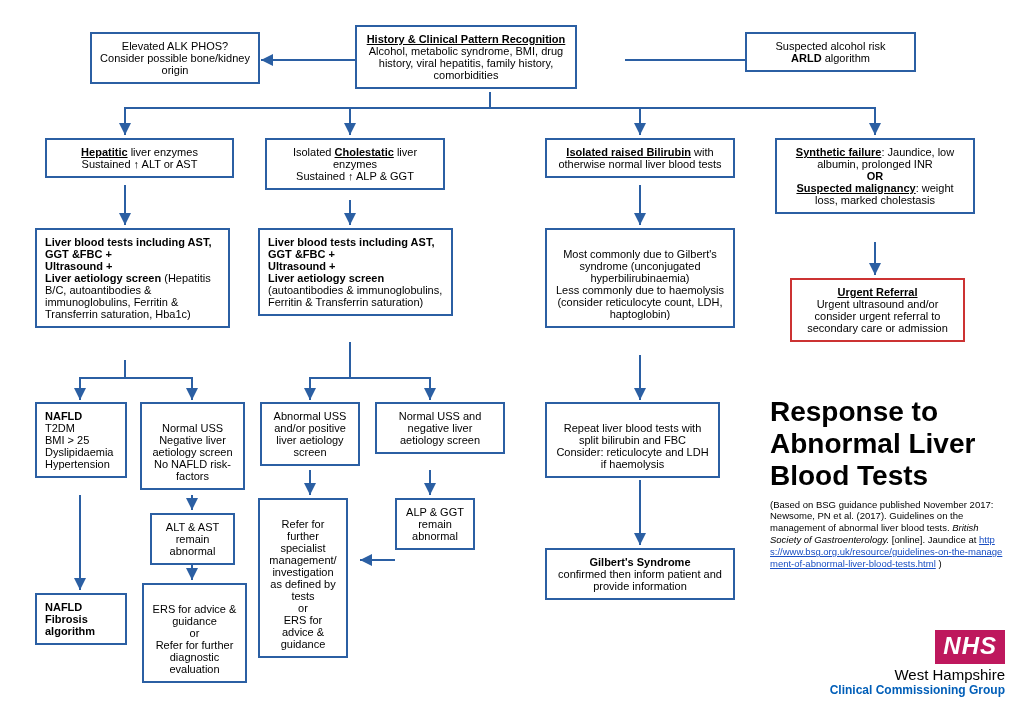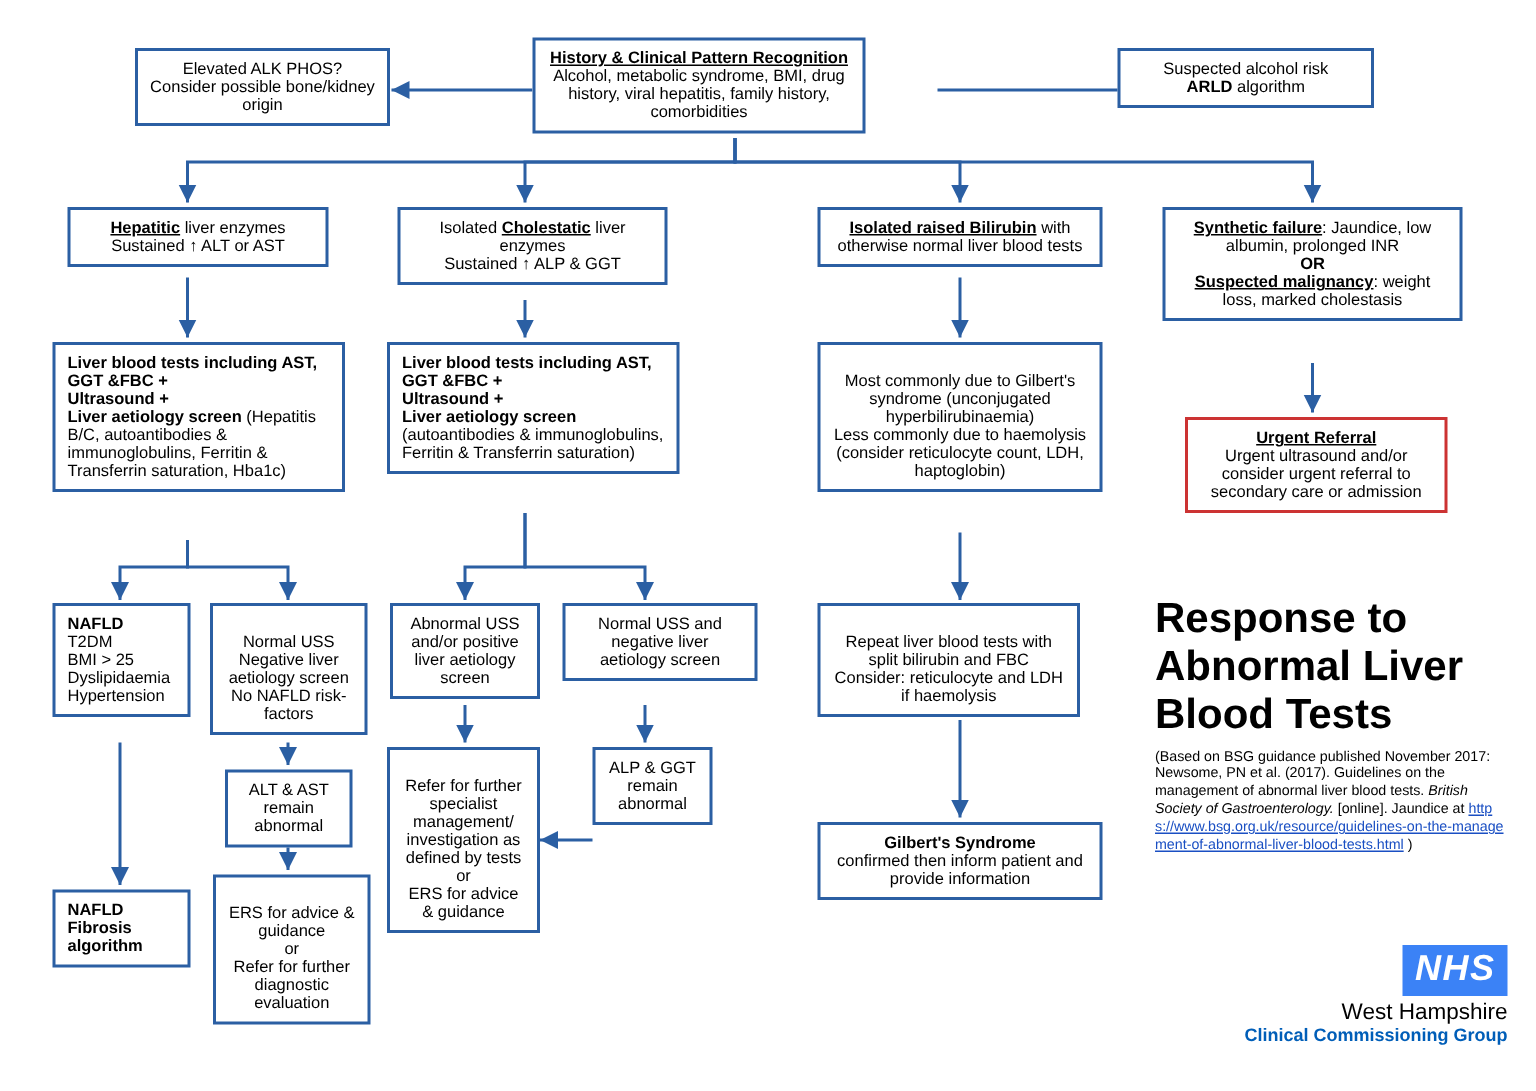--- a/index.html
+++ b/index.html
@@ -33,21 +33,21 @@
     position: absolute;
     font-size: 12px;
   }
   .info h2 { font-size: 28px; margin: 0 0 6px 0; font-weight: bold; line-height: 1.15; }
   .info .src { font-size: 9.5px; line-height: 1.25; }
   .info .src a { color: #1a4fc3; text-decoration: underline; word-break: break-all; }
   .logo {
     position: absolute;
   }
   .nhs-block {
-    background: #3b82f6;
+    background: #be185d;
     color: #fff;
     font-weight: bold;
     font-style: italic;
     font-size: 24px;
     padding: 2px 8px 4px 8px;
     letter-spacing: 1px;
     display: inline-block;
   }
   .logo .wh { font-size: 15px; font-weight: normal; text-align: right; margin-top: 2px; }
   .logo .ccg { font-size: 12px; font-weight: bold; color: #005EB8; text-align: right; }
@@ -95,21 +95,21 @@
 <div class="box" style="left:355px; top:25px; width:222px;">
   <div class="title-u">History &amp; Clinical Pattern Recognition</div>
   <div>Alcohol, metabolic syndrome, BMI, drug history, viral hepatitis, family history, comorbidities</div>
 </div>
 
 <div class="box" style="left:745px; top:32px; width:171px;">
   <div>Suspected alcohol risk</div>
   <div><span class="b">ARLD</span> <span>algorithm</span></div>
 </div>
 
-<div class="box" style="left:45px; top:138px; width:174px;">
+<div class="box" style="left:45px; top:138px; width:189px;">
   <div><span class="title-u">Hepatitic</span><span> liver enzymes</span></div>
   <div>Sustained ↑ ALT or AST</div>
 </div>
 
 <div class="box" style="left:265px; top:138px; width:180px;">
   <div><span>Isolated </span><span class="title-u">Cholestatic</span><span> liver enzymes</span></div>
   <div>Sustained ↑ ALP &amp; GGT</div>
 </div>
 
 <div class="box" style="left:545px; top:138px; width:190px;">
@@ -168,21 +168,21 @@
 
 <div class="box" style="left:545px; top:402px; width:175px; white-space:pre-line;">
   <span>Repeat liver blood tests with split bilirubin and FBC
 Consider: reticulocyte and LDH if haemolysis</span>
 </div>
 
 <div class="box" style="left:150px; top:513px; width:85px;">
   <span>ALT &amp; AST remain abnormal</span>
 </div>
 
-<div class="box" style="left:258px; top:498px; width:102px; white-space:pre-line;">
+<div class="box" style="left:258px; top:498px; width:90px; white-space:pre-line;">
   <span>Refer for further specialist management/ investigation as defined by tests
 or
 ERS for advice &amp; guidance</span>
 </div>
 
 <div class="box" style="left:395px; top:498px; width:80px;">
   <span>ALP &amp; GGT remain abnormal</span>
 </div>
 
 <div class="box" style="left:545px; top:548px; width:190px;">

